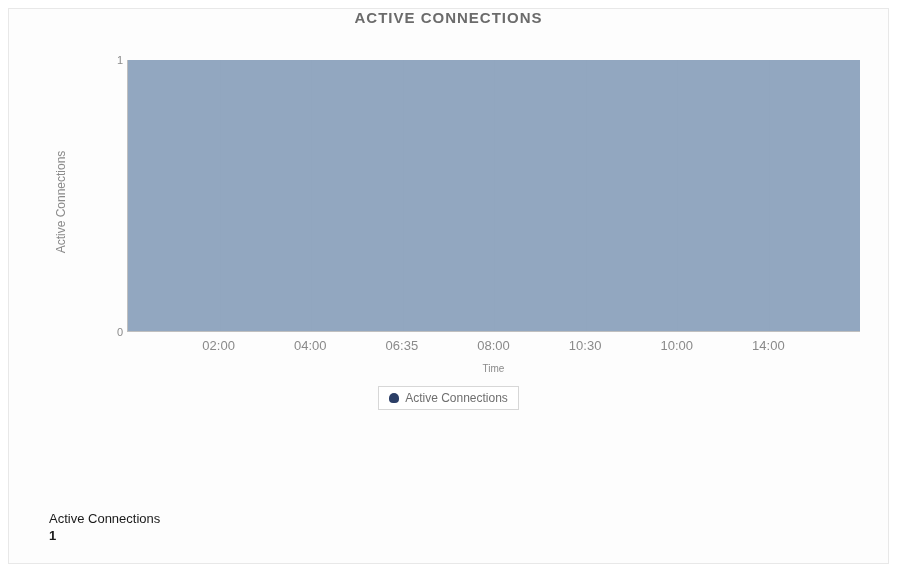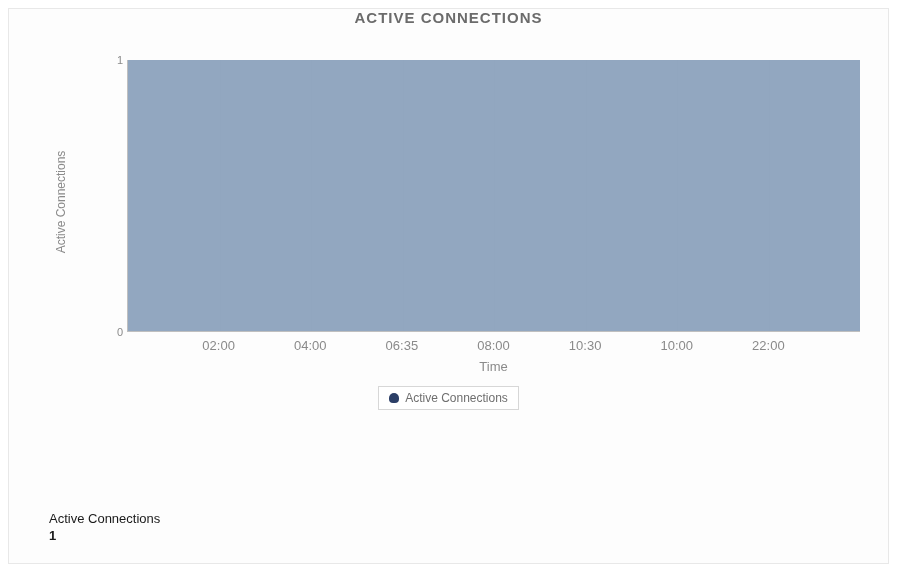--- a/index.html
+++ b/index.html
@@ -89,21 +89,21 @@
       color: #8a8a8a;
       transform: translateX(-50%);
       white-space: nowrap;
     }
     .x-axis-label {
       position: absolute;
       left: 30px;
       right: 0;
       bottom: -2px;
       text-align: center;
-      font-size: 13px;
+      font-size: 10px;
       color: #8a8a8a;
     }
     .legend {
       margin: 14px auto 0 auto;
       width: fit-content;
       border: 1px solid #d7d7d7;
       background: #fff;
       padding: 4px 10px;
       font-size: 12px;
       color: #6f6f6f;
@@ -154,21 +154,21 @@
       <div class="area-fill" id="area-fill" style="height: 100%; background: rgb(140, 162, 189);"></div>
     </div>
 
     <div class="x-ticks">
       <span class="x-tick" style="left:12.5%;">02:00</span>
       <span class="x-tick" style="left:25%;text-align:right;">04:00</span>
       <span class="x-tick" style="left:37.5%;">06:35</span>
       <span class="x-tick" style="left:50%;">08:00</span>
       <span class="x-tick" style="left:62.5%;">10:30</span>
       <span class="x-tick" style="left:75%;">10:00</span>
-      <span class="x-tick" style="left:87.5%;">22:00</span>
+      <span class="x-tick" style="left:87.5%;">14:00</span>
     </div>
 
     <div class="x-axis-label">Time</div>
   </div>
 
   <div class="legend">
     <span class="legend-swatch"></span>
     <span>Active Connections</span>
   </div>
 

